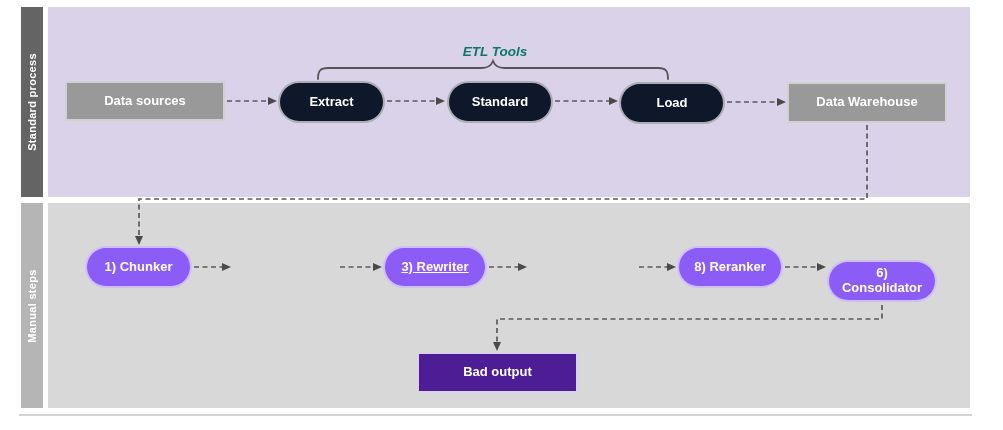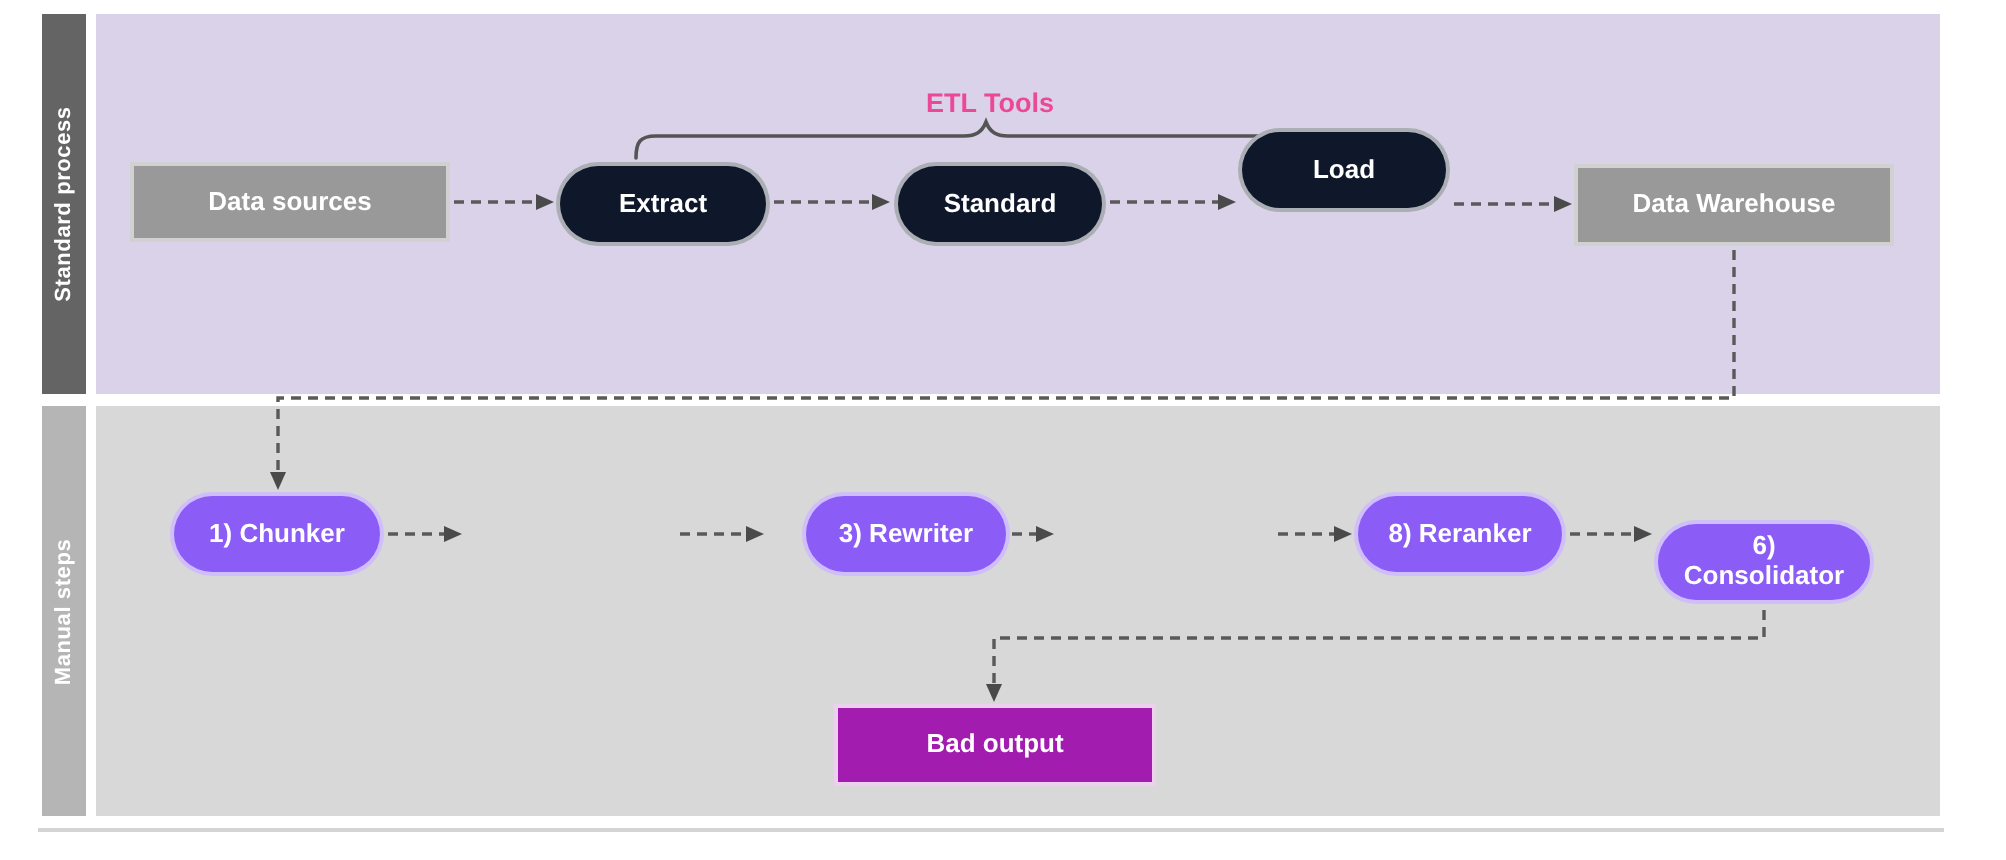--- a/index.html
+++ b/index.html
@@ -38,25 +38,25 @@
   .node {
     position: absolute; box-sizing: border-box;
     display: flex; align-items: center; justify-content: center;
     text-align: center;
     color: #ffffff; font-weight: bold; font-size: 13px; line-height: 1.15;
     border: 2px solid rgba(255,255,255,0.55);
   }
   .node--proc  { background: #999999; }
   .node--etl   { background: #0f172a; border-radius: 22px; border-color: rgba(255,255,255,0.65); }
   .node--step  { background: #8b5cf6; border-radius: 22px; border-color: rgba(255,255,255,0.6); padding: 0 12px; }
-  .node--bad   { background: #a21caf; border-color: rgba(255,255,255,0.8); }
+  .node--bad   { background: #4c1d95; border-color: rgba(255,255,255,0.8); }
 
   .etl-caption {
     position: absolute; left: 435px; top: 44px; width: 120px;
-    text-align: center; color: #ec4899; font-weight: bold; font-size: 13.5px;
+    text-align: center; color: #0f766e; font-weight: bold; font-size: 13.5px; font-style: italic;
   }
 
   svg.overlay { position: absolute; left: 0; top: 0; pointer-events: none; }
   .dash {
     fill: none; stroke: #595959; stroke-width: 1.7;
     stroke-dasharray: 5 3.5;
   }
   .brace { fill: none; stroke: #545454; stroke-width: 1.8; stroke-linecap: round; }
 </style>
 </head>
@@ -94,22 +94,22 @@
     <path class="dash" marker-end="url(#arrow)" d="M639,267 H667"></path>
     <path class="dash" marker-end="url(#arrow)" d="M785,267 H817"></path>
     <path class="dash" marker-end="url(#arrow)" d="M882,288 V319 H497 V342"></path>
   </svg>
 
   <div class="etl-caption">ETL Tools</div>
 
   <div class="node node--proc abs" style="left:65px; top:81px; width:160px; height:40px;">Data sources</div>
   <div class="node node--etl abs" style="left:278px; top:81px; width:107px; height:42px;">Extract</div>
   <div class="node node--etl abs" style="left:447px; top:81px; width:106px; height:42px;">Standard</div>
-  <div class="node node--etl abs" style="left:619px; top:64px; width:106px; height:42px;text-align:center;">Load</div>
+  <div class="node node--etl abs" style="left:619px; top:82px; width:106px; height:42px;text-align:center;">Load</div>
   <div class="node node--proc abs" style="left:787px; top:82px; width:160px; height:41px;text-align:center;">Data Warehouse</div>
 
   <div class="node node--step abs" style="left:85px; top:246px; width:107px; height:42px;">1) Chunker</div>
-  <div class="node node--step abs" style="left:401px; top:246px; width:104px; height:42px;">3) Rewriter</div>
+  <div class="node node--step abs" style="left:383px; top:246px; width:104px; height:42px;text-decoration:underline;">3) Rewriter</div>
   <div class="node node--step abs" style="left:677px; top:246px; width:106px; height:42px;">8) Reranker</div>
   <div class="node node--step abs" style="left:827px; top:260px; width:110px; height:42px;">6) Consolidator</div>
   <div class="node node--bad abs" style="left:417px; top:352px; width:161px; height:41px;">Bad output</div>
 
 </div>
 
 </body></html>

